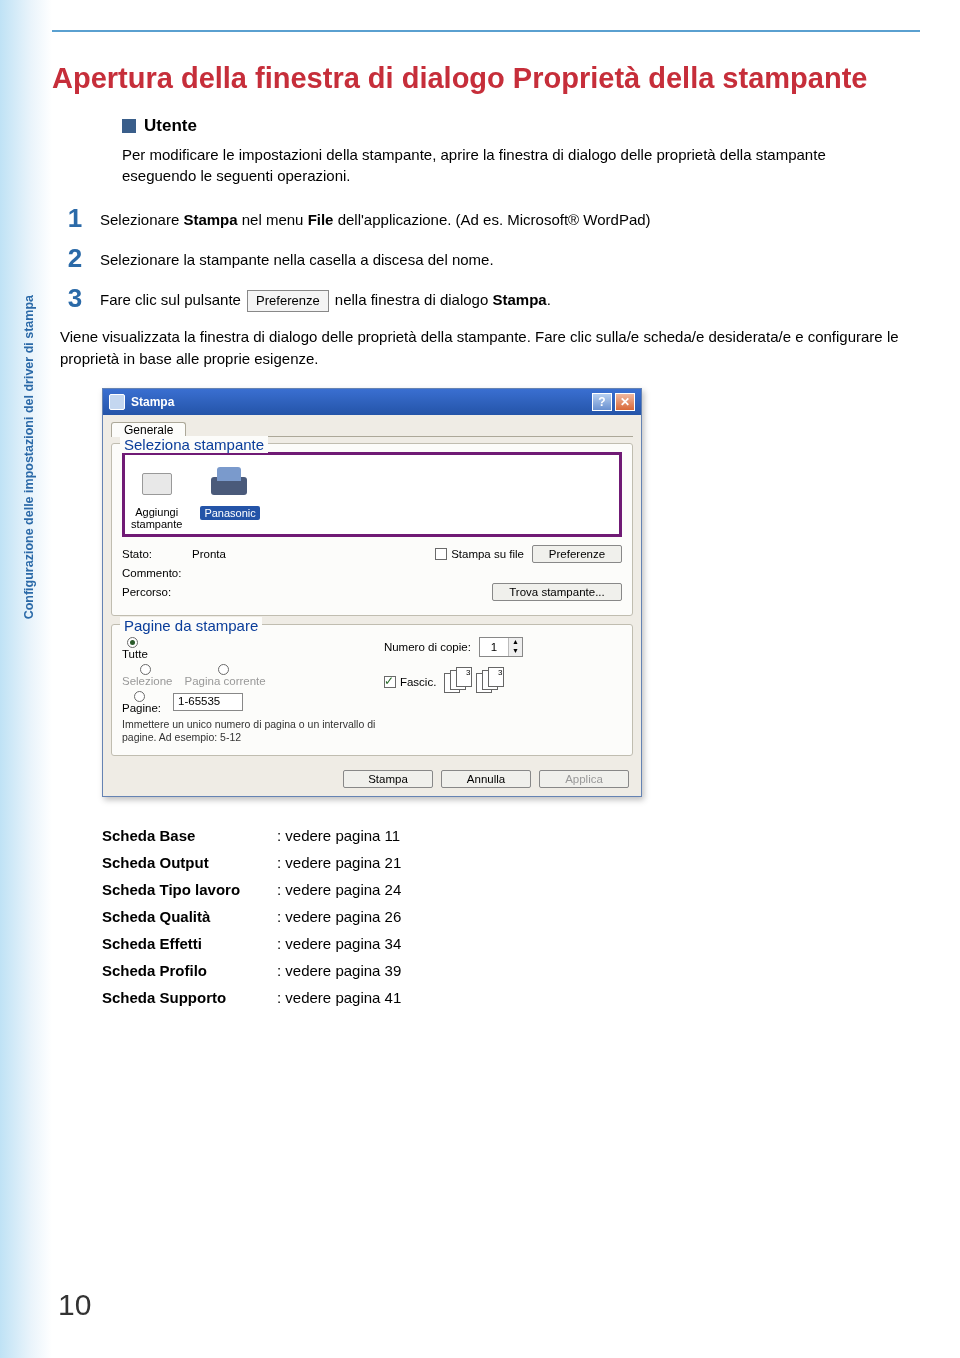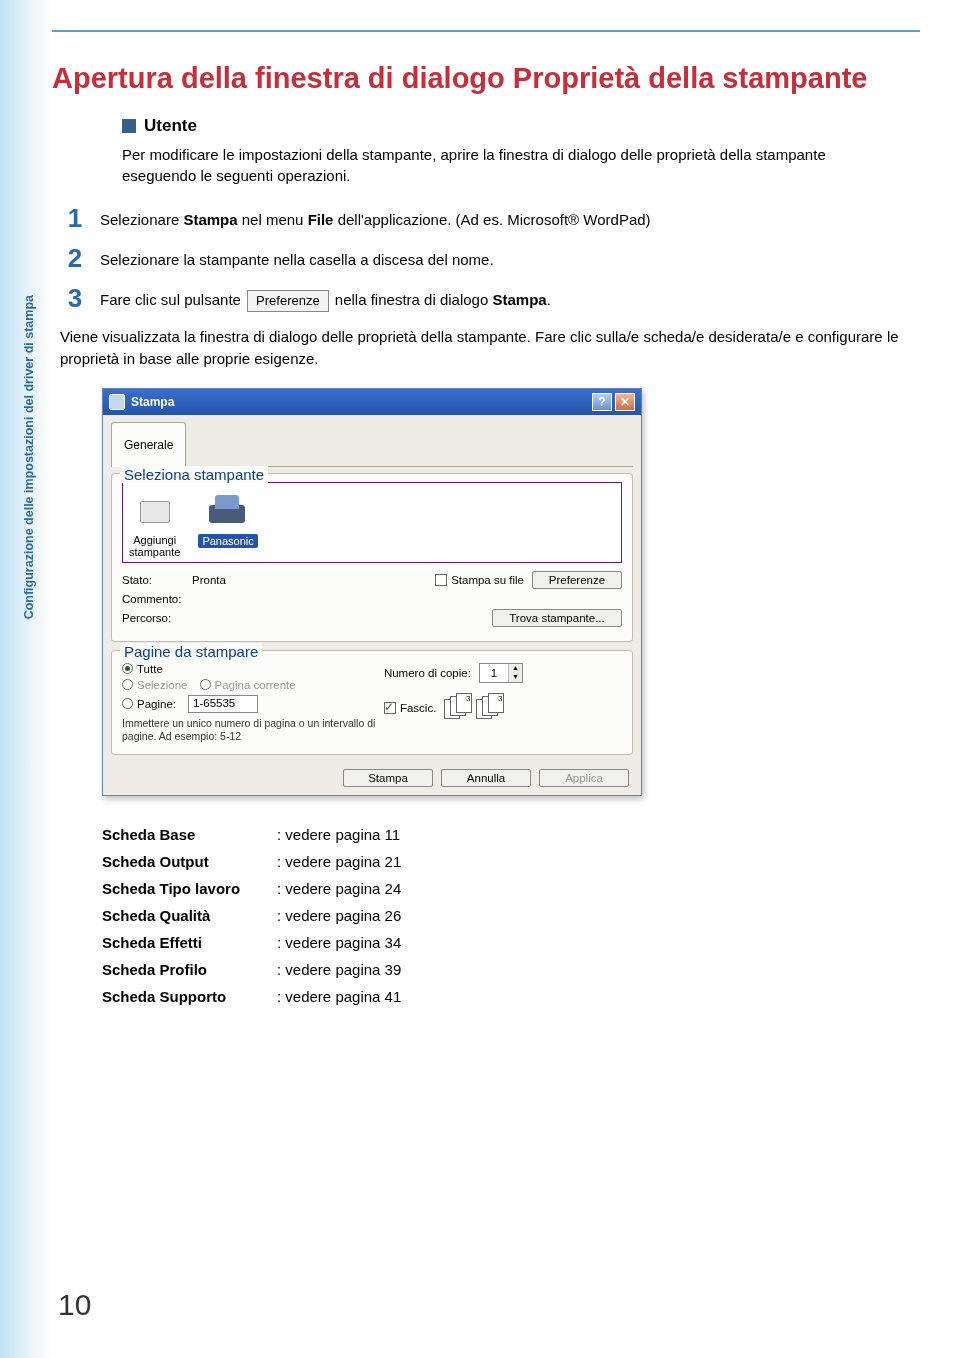--- a/index.html
+++ b/index.html
@@ -129,21 +129,21 @@
   .dlg-body { padding: 6px 8px 8px; }
   .tabset {
     display: flex;
     border-bottom: 1px solid #aca899;
     margin-bottom: 6px;
   }
   .tab {
     border: 1px solid #aca899;
     border-bottom: none;
     background: #fcfcfa;
-    padding: 15px 12px;
+    padding: 0 12px;
     font-size: 12px;
     border-radius: 3px 3px 0 0;
     position: relative;
     top: 1px;
   }
   .group {
     border: 1px solid #c0bdb0;
     border-radius: 3px;
     padding: 8px 10px 10px;
     margin-bottom: 8px;
@@ -153,21 +153,21 @@
   .group-label {
     position: absolute;
     top: -8px; left: 8px;
     background: #fcfcfa;
     padding: 0 4px;
     color: #0a3d9a;
     font-size: 15px;
   }
   .printer-list {
     background: #fff;
-    border: 1px solid #701a75;
+    border: 3px solid #701a75;
     padding: 10px 6px 4px;
     display: flex;
     gap: 18px;
     margin-bottom: 8px;
   }
   .printer-item { text-align: center; font-size: 11px; }
   .printer-item .picon {
     width: 42px; height: 38px;
     margin: 0 auto 3px;
     position: relative;
@@ -206,21 +206,21 @@
   }
   .rad .r {
     width: 11px; height: 11px; border: 1px solid #6a6a6a;
     border-radius: 50%; background:#fff; margin-right:4px;
     display:inline-block; position:relative;
   }
   .rad .r.on::after {
     content:"";position:absolute;left:2px;top:2px;width:5px;height:5px;
     background:#2a5a2a;border-radius:50%;
   }
-  .rad { display:inline-flex;align-items:center;margin-right:12px;font-size:11.5px; }
+  .rad { display:inline-flex;align-items:center;margin-right:12px;font-size:11.5px;flex-direction:column; }
   .rad.dis { color:#999; }
   .txtin {
     border:1px solid #888;background:#fff;padding:1px 4px;font-size:11.5px;
     width:70px;height:18px;display:inline-block;
   }
   .spinbox {
     display:inline-flex;align-items:stretch;border:1px solid #888;background:#fff;
     height:20px;
   }
   .spinbox .v { width:28px;text-align:center;line-height:18px;font-size:11.5px;}

